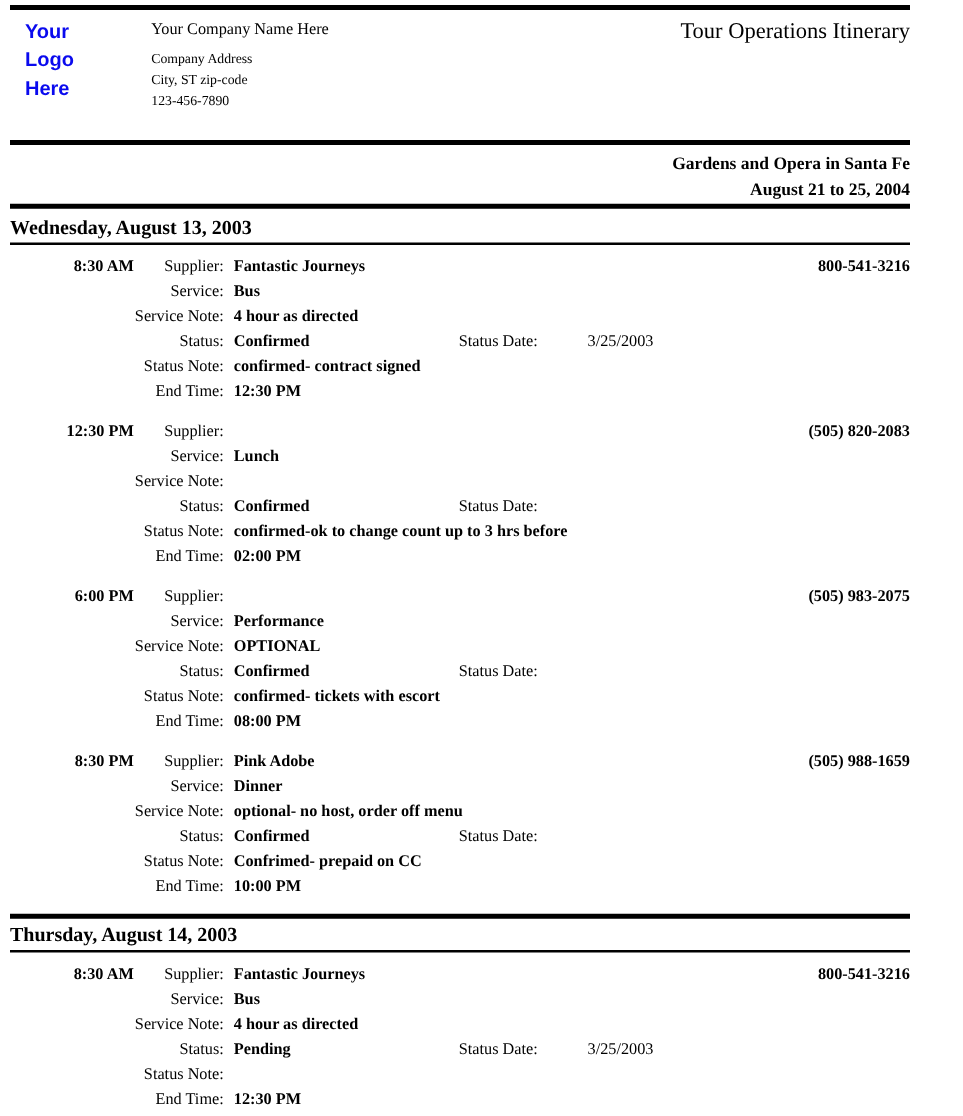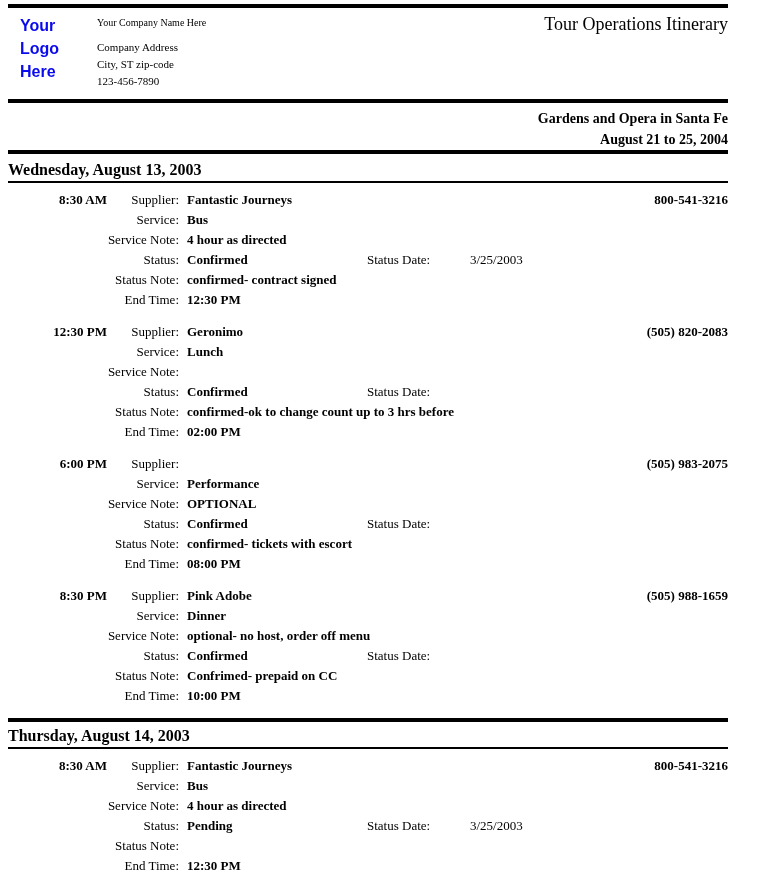--- a/index.html
+++ b/index.html
@@ -16,36 +16,37 @@
     height: 893px;
     padding: 4px 42px 0 8px; 
   }
   .rule-thick {
     height: 4px;
     background: #000000;
   }
 
   
   .header {
-    height: 91px;
+    height: 104px;
     display: flex;
     align-items: flex-start;
     padding-top: 6px;
+    gap: 24px;
   }
   .logo {
     width: 89px;
     padding-left: 12px;
     font-family: "Liberation Sans", sans-serif;
     font-weight: bold;
     font-size: 16px;
     line-height: 23px;
   }
   .company { flex: 1 1 auto; }
   .company-name {
-    font-size: 10px;
+    font-size: 13px;
     line-height: 15px;
     margin-top: 1px;
   }
   .company-addr {
     margin-top: 9px;
     font-size: 11px;
     line-height: 17px;
   }
   .report-title {
     font-size: 18px;
@@ -179,21 +180,20 @@
         <div class="row">
           <span class="col-label">End Time:</span>
           <span class="col-value span-rest">12:30 PM</span>
         </div>
       </section>
 
       <section class="entry">
         <div class="row">
           <span class="col-time">12:30 PM</span>
           <span class="col-label">Supplier:</span>
-          <span class="col-value span-mid">Geronimo</span>
           <span class="col-phone">(505) 820-2083</span>
         </div>
         <div class="row">
           <span class="col-label">Service:</span>
           <span class="col-value span-rest">Lunch</span>
         </div>
         <div class="row">
           <span class="col-label">Service Note:</span>
           <span class="col-value span-rest"></span>
         </div>

